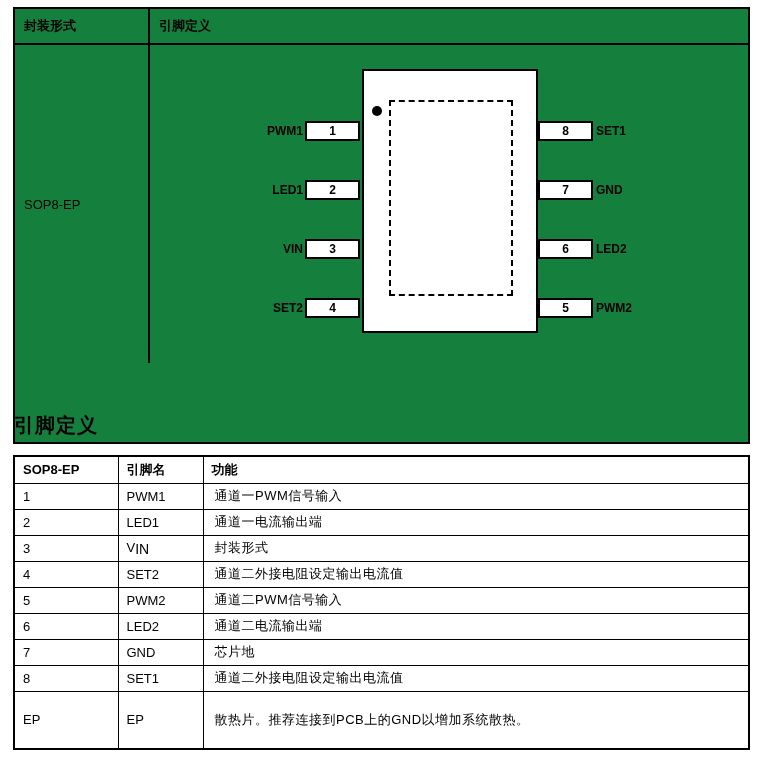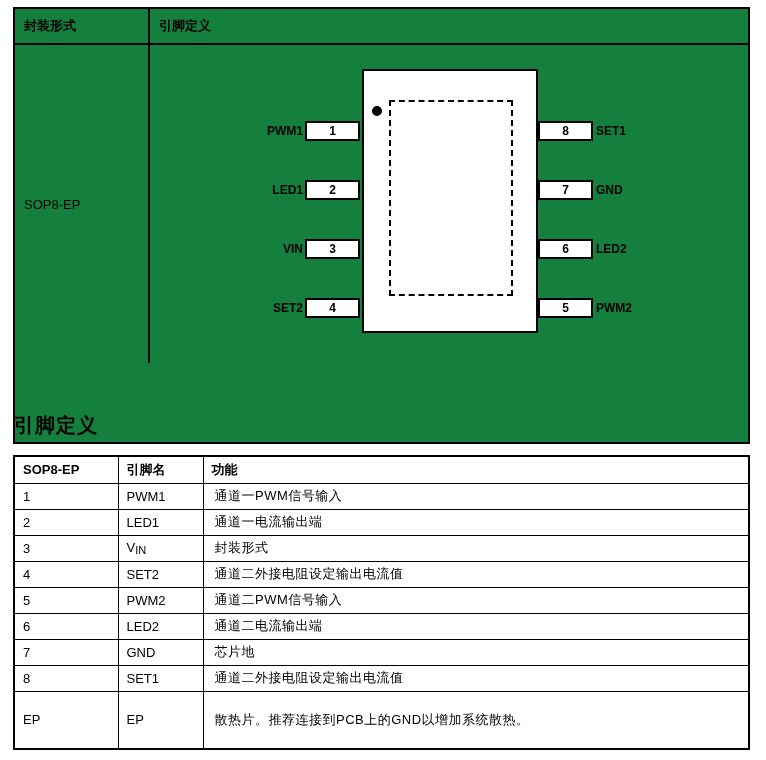--- a/index.html
+++ b/index.html
@@ -114,21 +114,21 @@
   .pin-table td {
     height: 26px;
     font-size: 13px;
     vertical-align: middle;
     padding: 0 8px;
   }
   .pin-table td.func { padding-left: 11px; letter-spacing: 0.5px; margin-left: 44px; }
   .pin-table tr.ep-row td { height: 58px; }
   .col-pin  { width: 104px; }
   .col-name { width: 85px; font-family: Liberation Mono, monospace; }
-  sub.vin-sub { font-size: 11px; vertical-align: -2px; }
+  sub.vin-sub { font-size: 14px; vertical-align: -2px; }
 </style>
 </head>
 <body>
 
 <div class="top-table">
   <div class="tt-header">
     <div class="tt-hcell tt-col1">封装形式</div>
     <div class="tt-hcell tt-col2">引脚定义</div>
   </div>
   <div class="tt-body">

